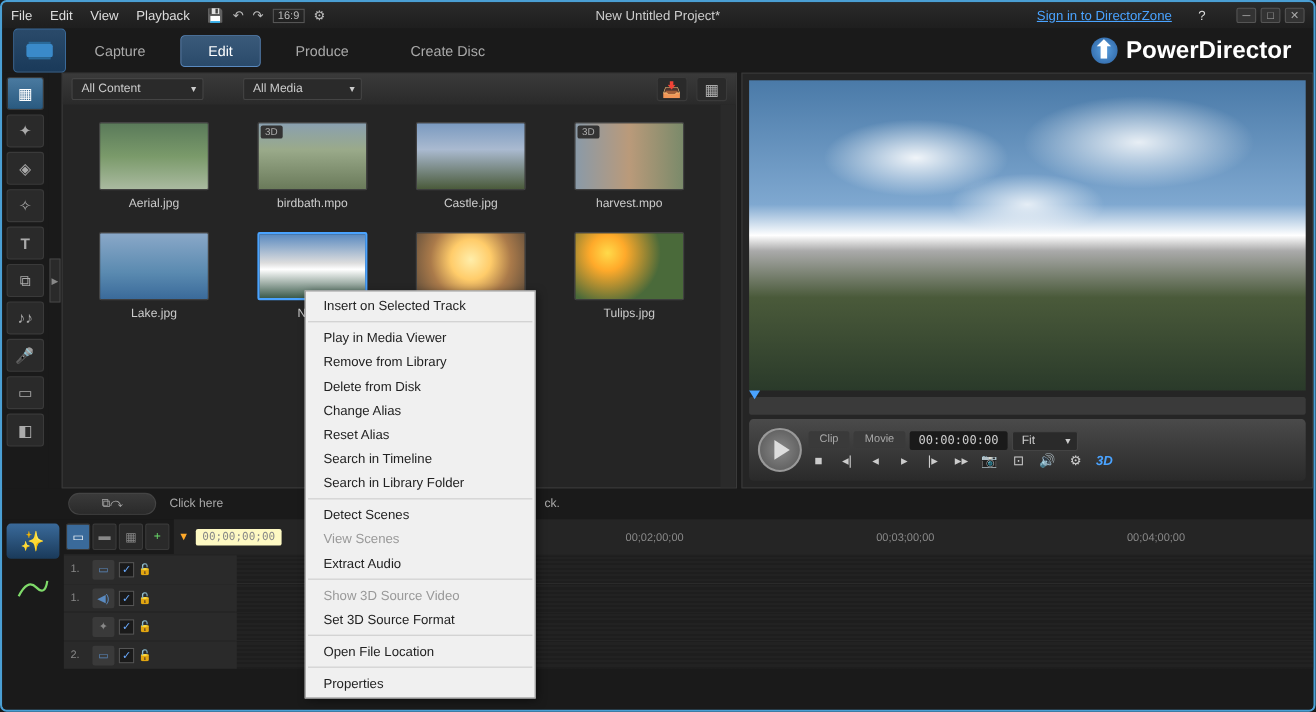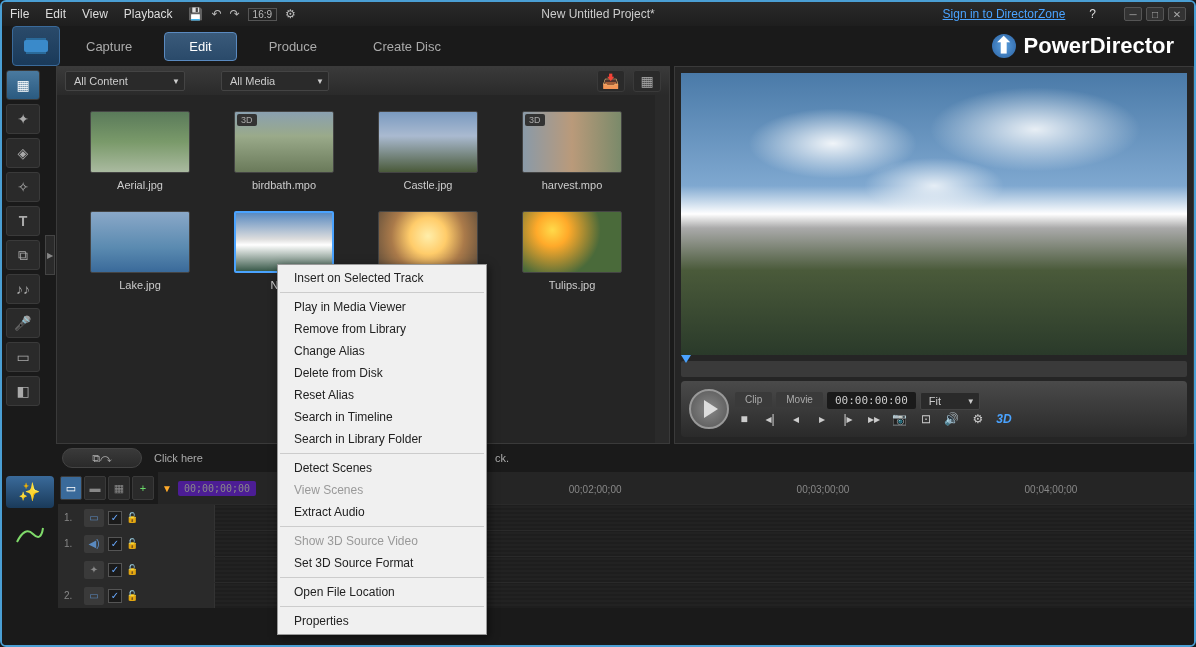--- a/index.html
+++ b/index.html
@@ -53,21 +53,21 @@
 .tl-wand { width: 48px; height: 32px; background: linear-gradient(#3a6a9a, #1a3a5a); border-radius: 4px; display: flex; align-items: center; justify-content: center; color: #ffda6a; font-size: 18px; cursor: pointer; }
 .tl-curve { width: 48px; height: 32px; display: flex; align-items: center; justify-content: center; color: #7fda6a; font-size: 20px; cursor: pointer; margin-top: 8px; }
 .tl-tracks { flex: 1; display: flex; flex-direction: column; }
 .tl-header { height: 32px; display: flex; align-items: center; }
 .tl-header-left { width: 100px; display: flex; gap: 2px; padding: 2px; }
 .tl-hbtn { width: 22px; height: 24px; background: #2a2a2a; border: 1px solid #3a3a3a; border-radius: 2px; display: flex; align-items: center; justify-content: center; color: #888; font-size: 11px; cursor: pointer; }
 .tl-hbtn.active { background: #3a6a9a; color: #fff; }
 .tl-ruler { flex: 1; height: 32px; background: #252525; position: relative; color: #888; font-size: 10px; display: flex; align-items: center; }
 .tl-tick { position: absolute; top: 12px; padding-left: 17px; }
 .tl-time0 { display: flex; align-items: center; gap: 6px; padding-left: 4px; }
-.tl-time-display { background: #4c1d95; padding: 2px 6px; border-radius: 2px; font-family: monospace; }
+.tl-time-display { background: #fef9c3; padding: 2px 6px; border-radius: 2px; font-family: monospace; }
 .track { height: 26px; display: flex; border-top: 1px solid #2a2a2a; }
 .track-head { width: 156px; background: #2a2a2a; display: flex; align-items: center; gap: 4px; padding: 0 6px; color: #888; font-size: 10px; }
 .track-head .num { width: 16px; }
 .track-head .icon { width: 20px; height: 18px; background: #3a3a3a; border-radius: 2px; display: flex; align-items: center; justify-content: center; font-size: 10px; }
 .track-head .check { width: 14px; height: 14px; border: 1px solid #555; background: #1a1a1a; display: flex; align-items: center; justify-content: center; color: #6aaaff; font-size: 10px; }
 .track-head .lock { color: #888; }
 .track-body { flex: 1; background: #1e1e1e; border-left: 1px solid #333; }
 .track-body.striped { background: repeating-linear-gradient(0deg, #1e1e1e, #1e1e1e 2px, #222 2px, #222 4px); }
 .context-menu { position: absolute; left: 275px; top: 262px; width: 210px; background: #f0f0f0; border: 1px solid #999; box-shadow: 2px 2px 8px rgba(0,0,0,0.5); z-index: 100; font-size: 12px; padding: 2px 0; }
 .context-menu .cm-item { padding: 4px 16px; cursor: pointer; color: #222; }
@@ -311,22 +311,22 @@
         </div>
       </div>
   </div>
 </div>
 
 <div class="context-menu" id="context-menu">
     <div class="cm-item">Insert on Selected Track</div>
     <div class="cm-sep"></div>
     <div class="cm-item">Play in Media Viewer</div>
     <div class="cm-item">Remove from Library</div>
+    <div class="cm-item">Delete from Disk</div>
     <div class="cm-item">Change Alias</div>
-    <div class="cm-item">Delete from Disk</div>
     <div class="cm-item">Reset Alias</div>
     <div class="cm-item">Search in Timeline</div>
     <div class="cm-item">Search in Library Folder</div>
     <div class="cm-sep"></div>
     <div class="cm-item">Detect Scenes</div>
     <div class="cm-item disabled">View Scenes</div>
     <div class="cm-item">Extract Audio</div>
     <div class="cm-sep"></div>
     <div class="cm-item disabled">Show 3D Source Video</div>
     <div class="cm-item">Set 3D Source Format</div>

